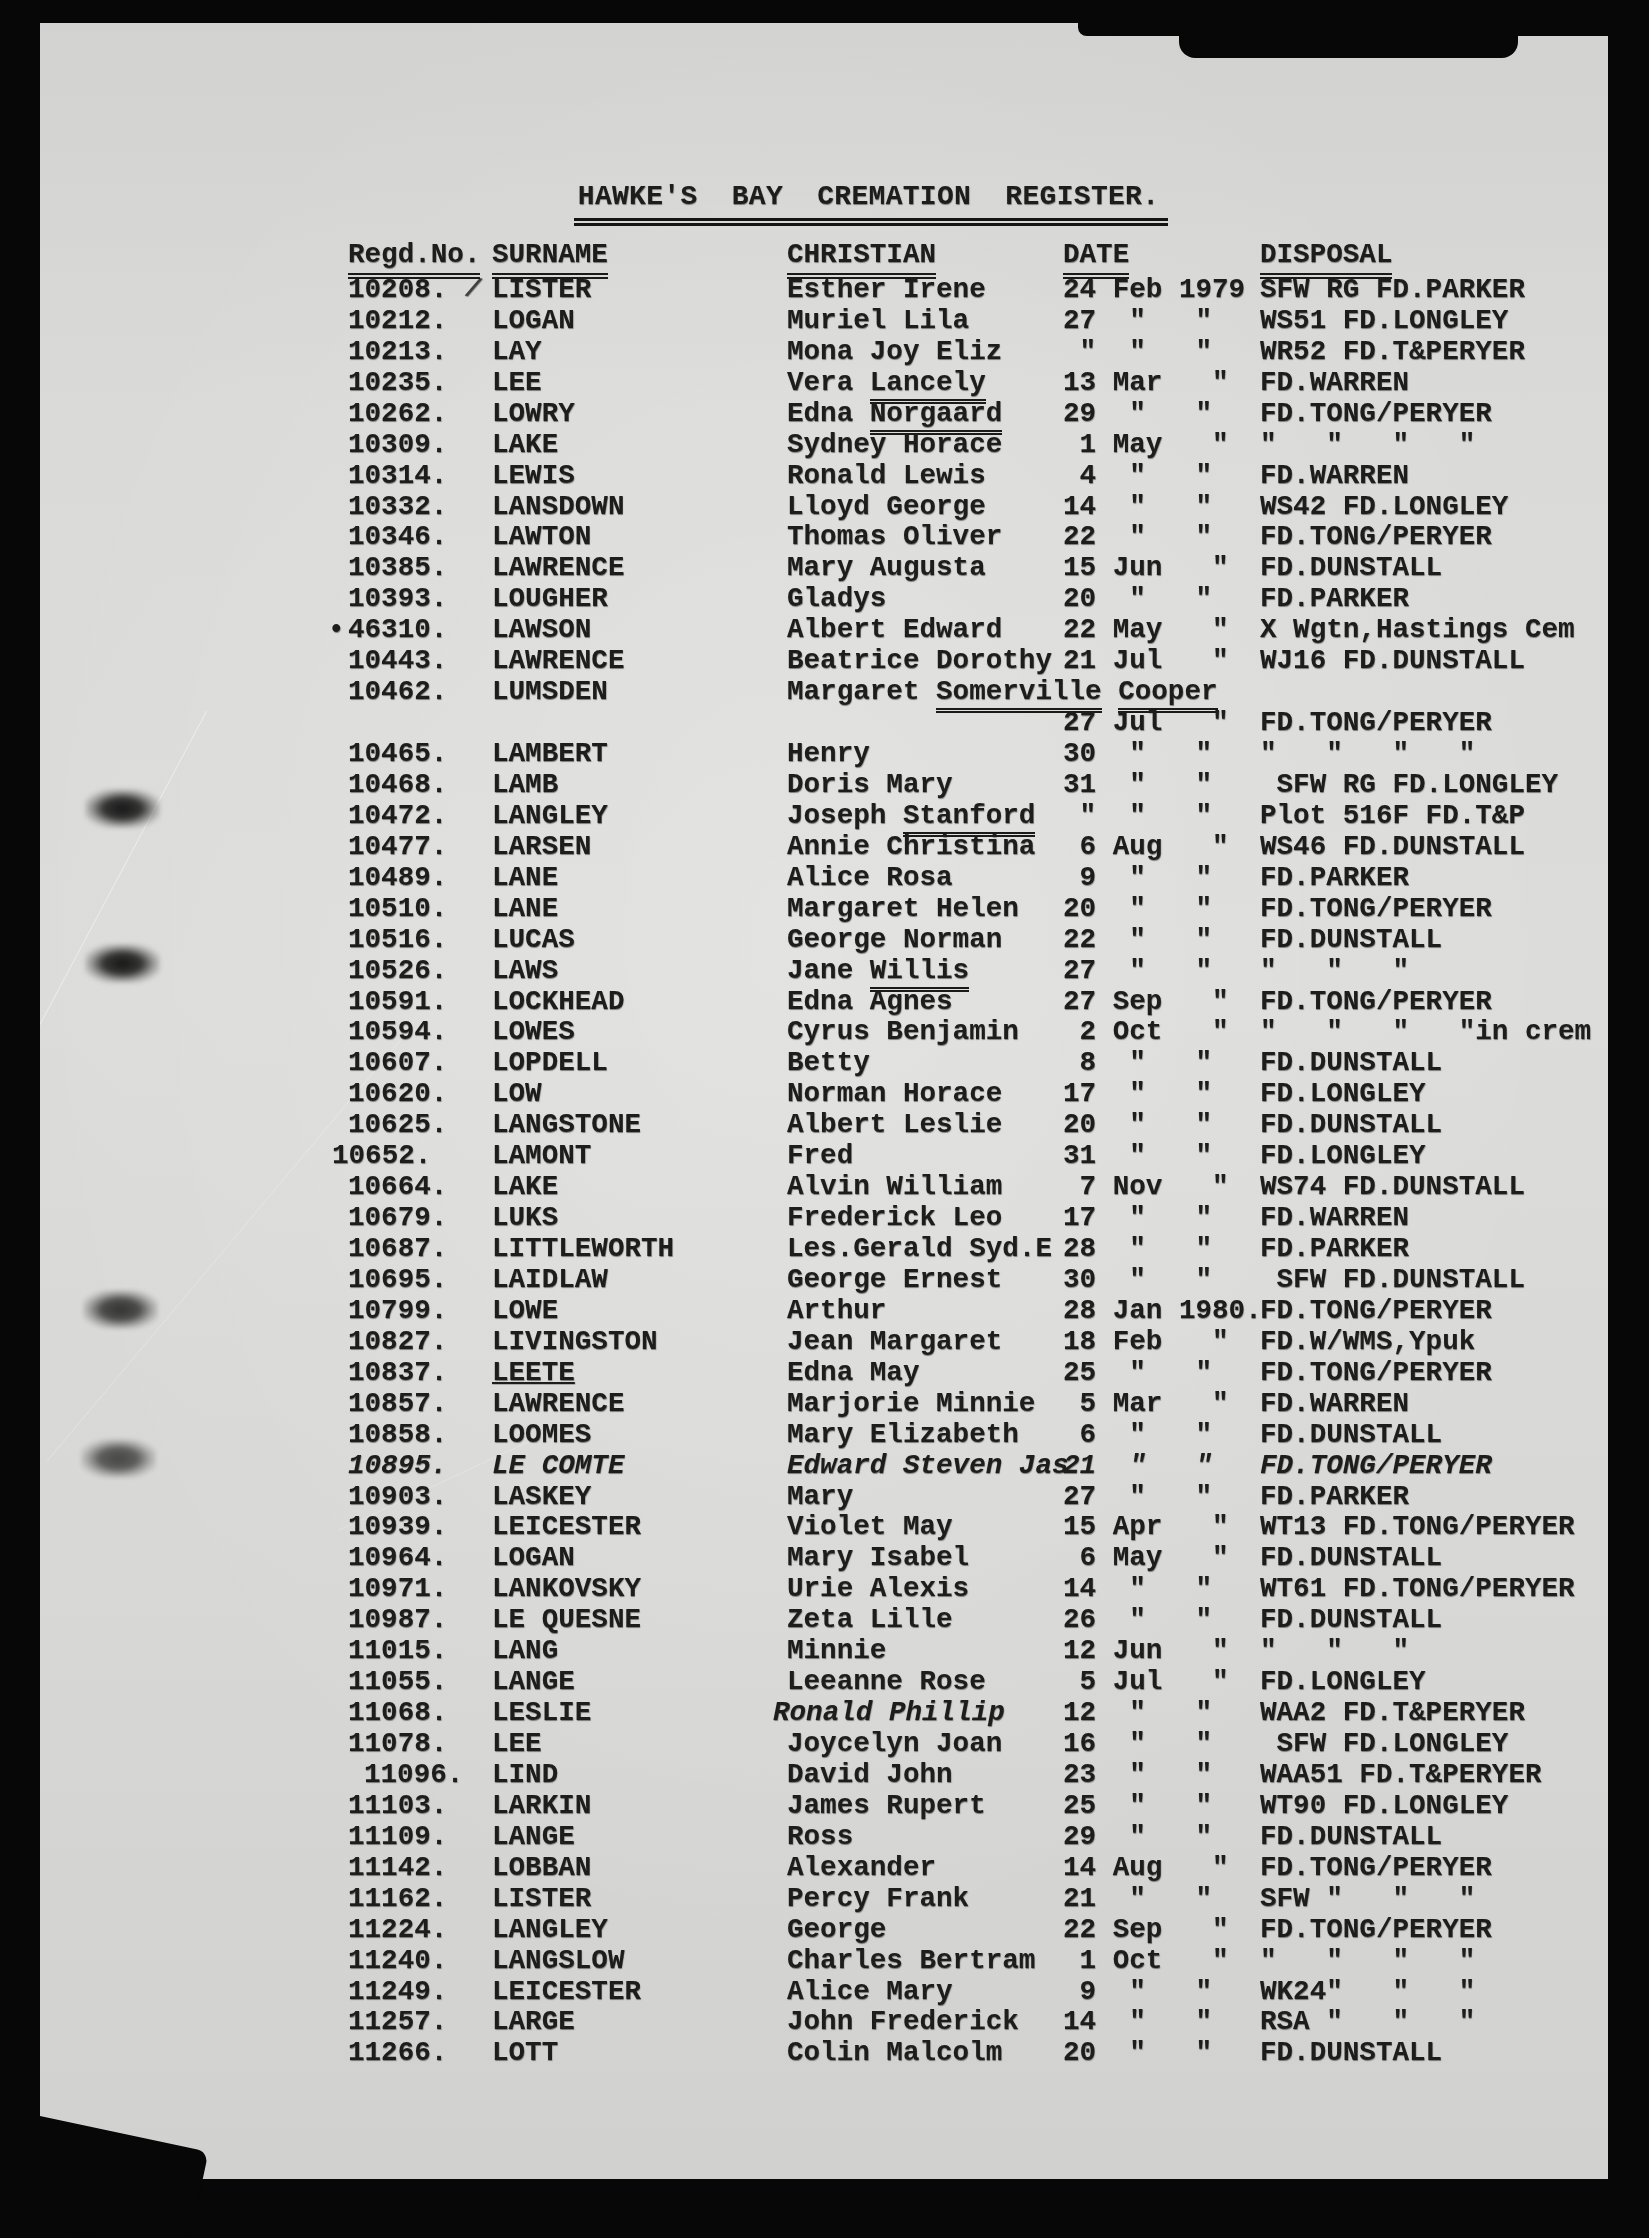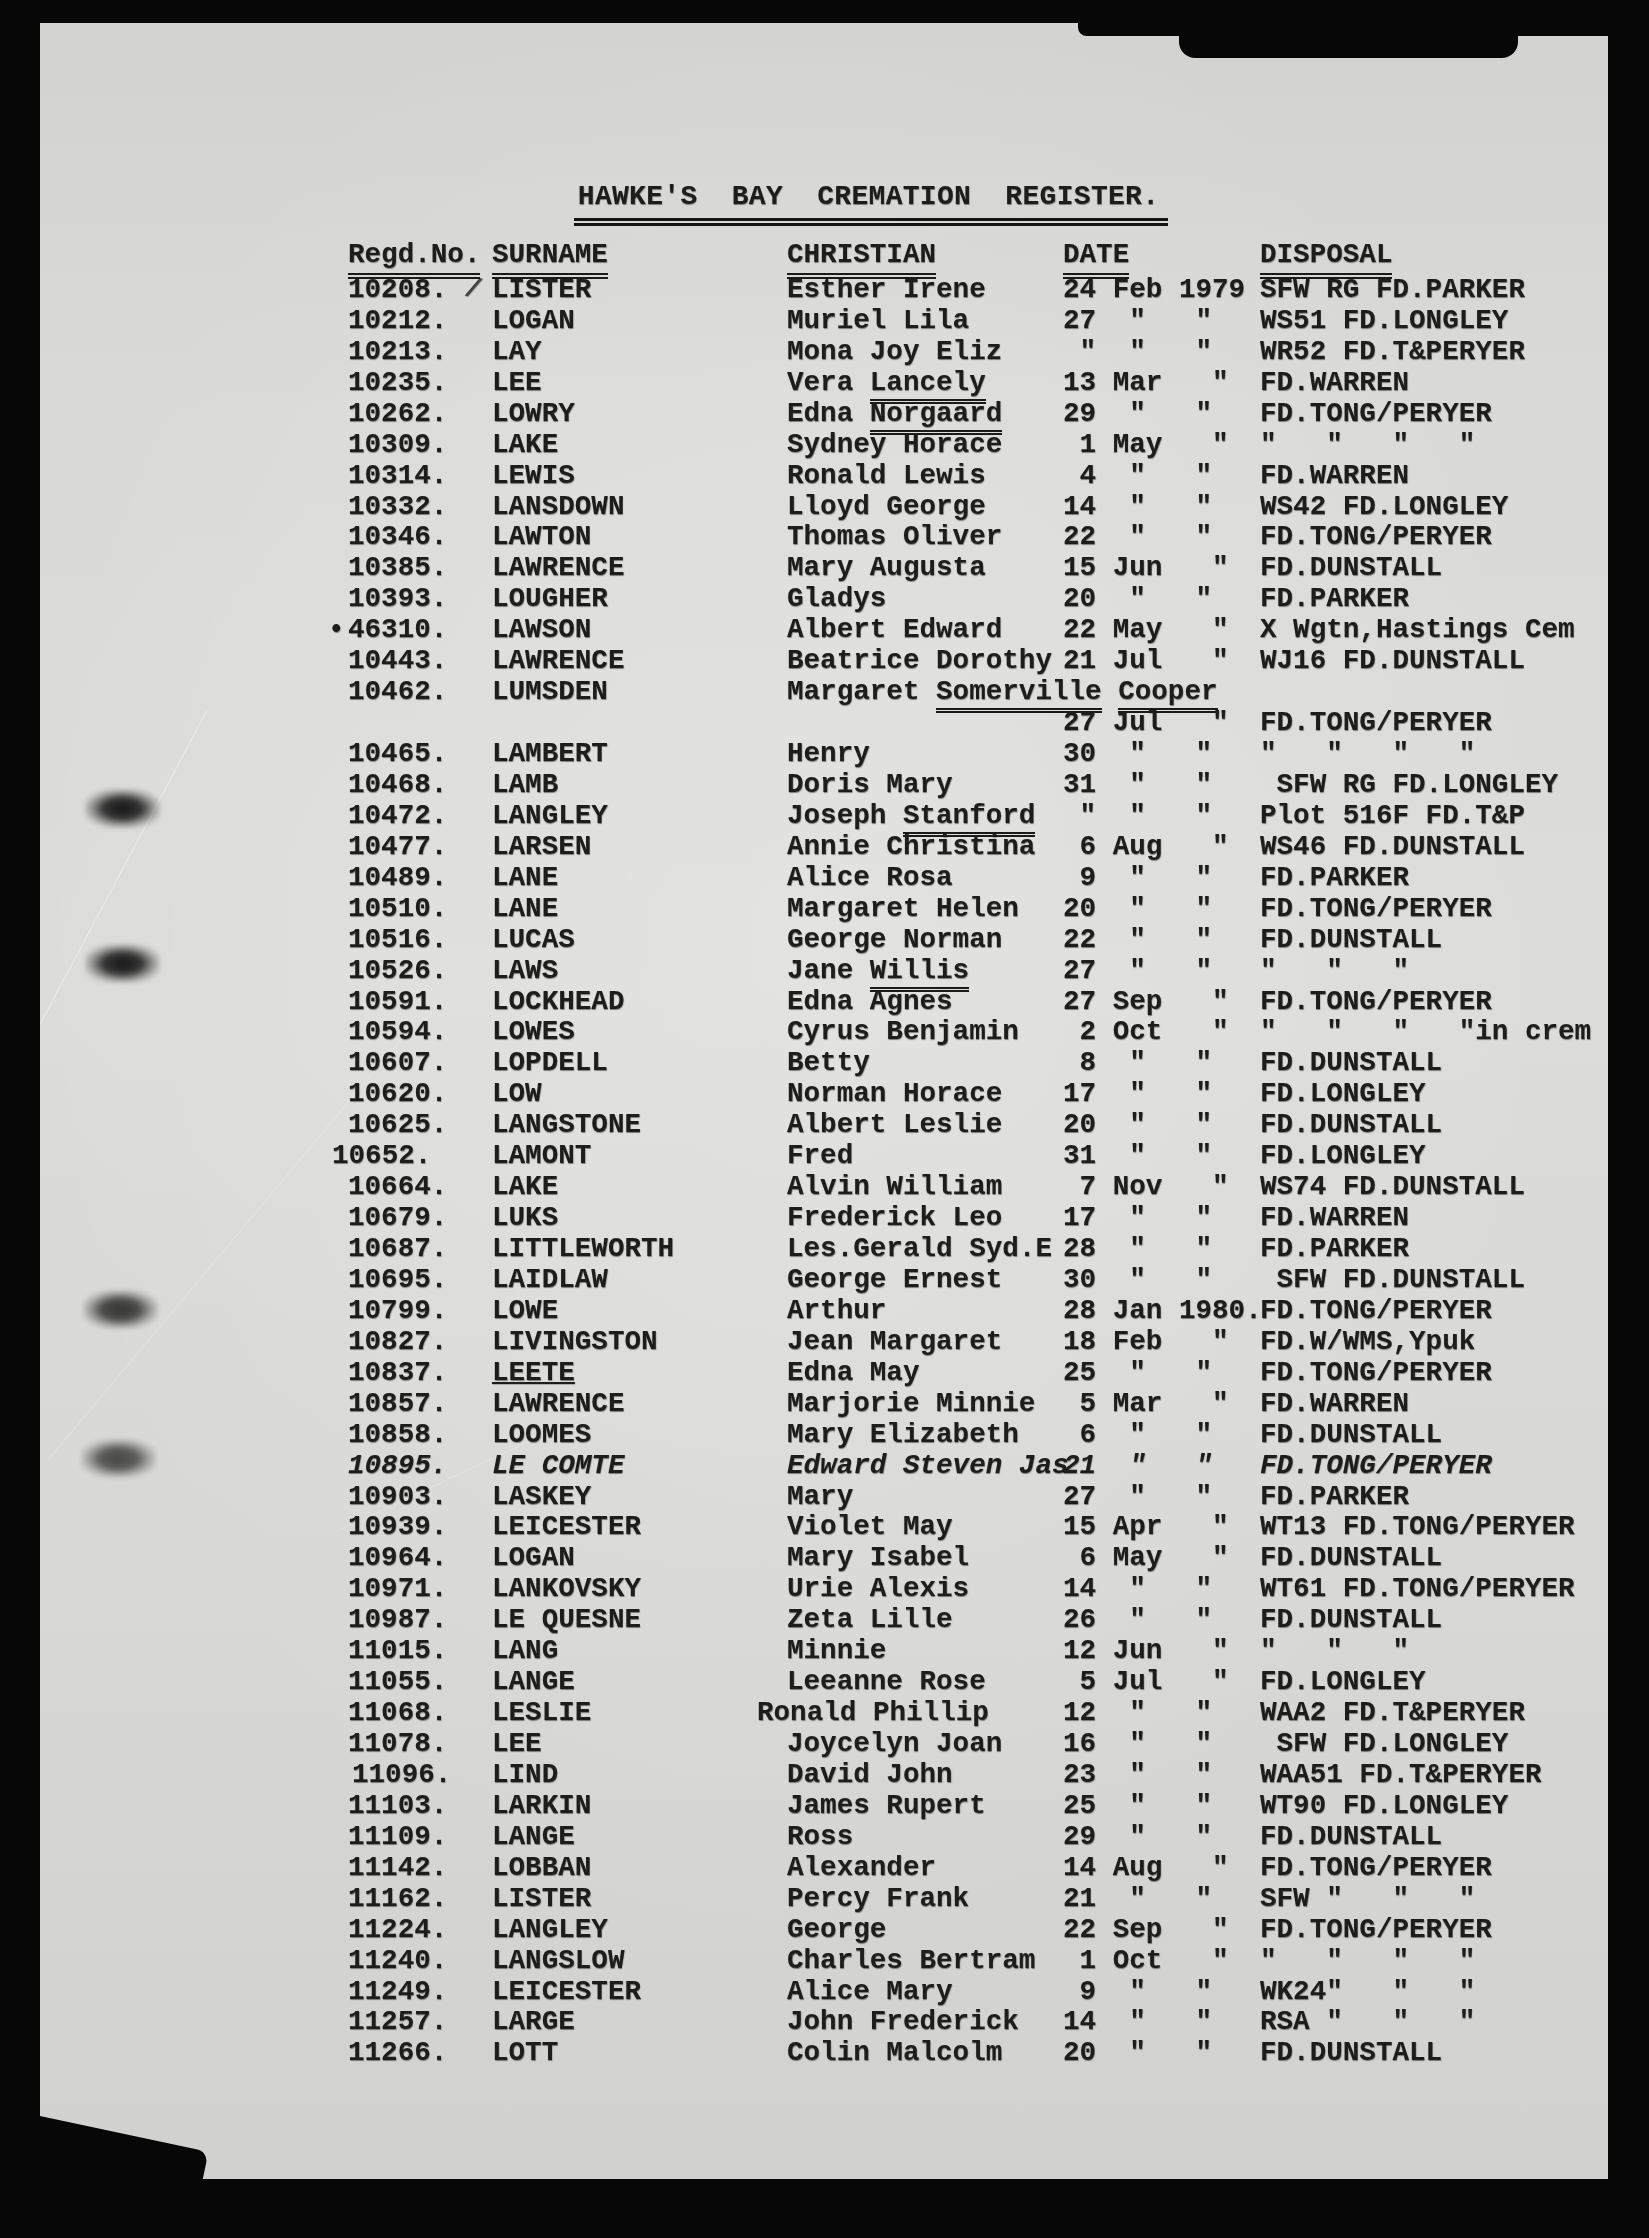--- a/index.html
+++ b/index.html
@@ -402,33 +402,33 @@
       <div class="line" style="top: 1666px;">
         <span class="cell" style="left: 348px;">11055.</span>
         <span class="cell" style="left: 492px;">LANGE</span>
         <span class="cell" style="left: 787px;">Leeanne Rose</span>
         <span class="cell" style="left: 1063px;"> 5 Jul   "</span>
         <span class="cell" style="left: 1260px;">FD.LONGLEY</span>
       </div>
       <div class="line" style="top: 1697px;">
         <span class="cell" style="left: 348px;">11068.</span>
         <span class="cell" style="left: 492px;">LESLIE</span>
-        <span class="cell" style="left: 757px;">Ronald Phillip</span>
+        <span class="cell" style="left: 773px; font-style: italic;">Ronald Phillip</span>
         <span class="cell" style="left: 1063px;">12  "   "</span>
         <span class="cell" style="left: 1260px;">WAA2 FD.T&amp;PERYER</span>
       </div>
       <div class="line" style="top: 1728px;">
         <span class="cell" style="left: 348px;">11078.</span>
         <span class="cell" style="left: 492px;">LEE</span>
         <span class="cell" style="left: 787px;">Joycelyn Joan</span>
         <span class="cell" style="left: 1063px;">16  "   "</span>
         <span class="cell" style="left: 1260px;"> SFW FD.LONGLEY</span>
       </div>
       <div class="line" style="top: 1759px;">
-        <span class="cell" style="left: 352px;">11096.</span>
+        <span class="cell" style="left: 364px;">11096.</span>
         <span class="cell" style="left: 492px;">LIND</span>
         <span class="cell" style="left: 787px;">David John</span>
         <span class="cell" style="left: 1063px;">23  "   "</span>
         <span class="cell" style="left: 1260px;">WAA51 FD.T&amp;PERYER</span>
       </div>
       <div class="line" style="top: 1790px;">
         <span class="cell" style="left: 348px;">11103.</span>
         <span class="cell" style="left: 492px;">LARKIN</span>
         <span class="cell" style="left: 787px;">James Rupert</span>
         <span class="cell" style="left: 1063px;">25  "   "</span>

